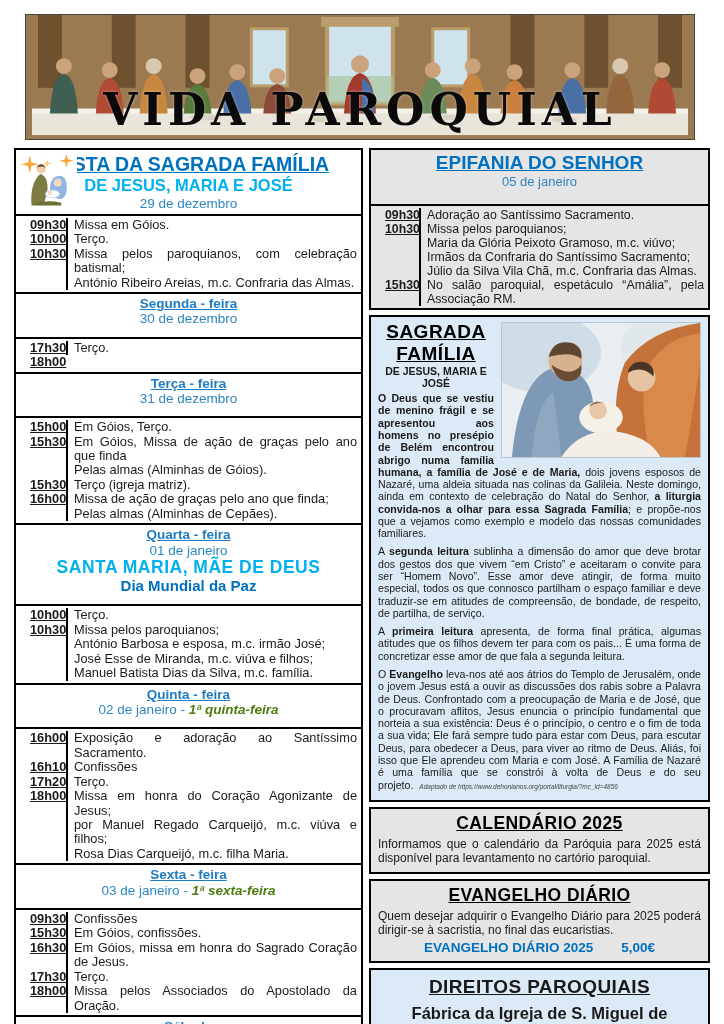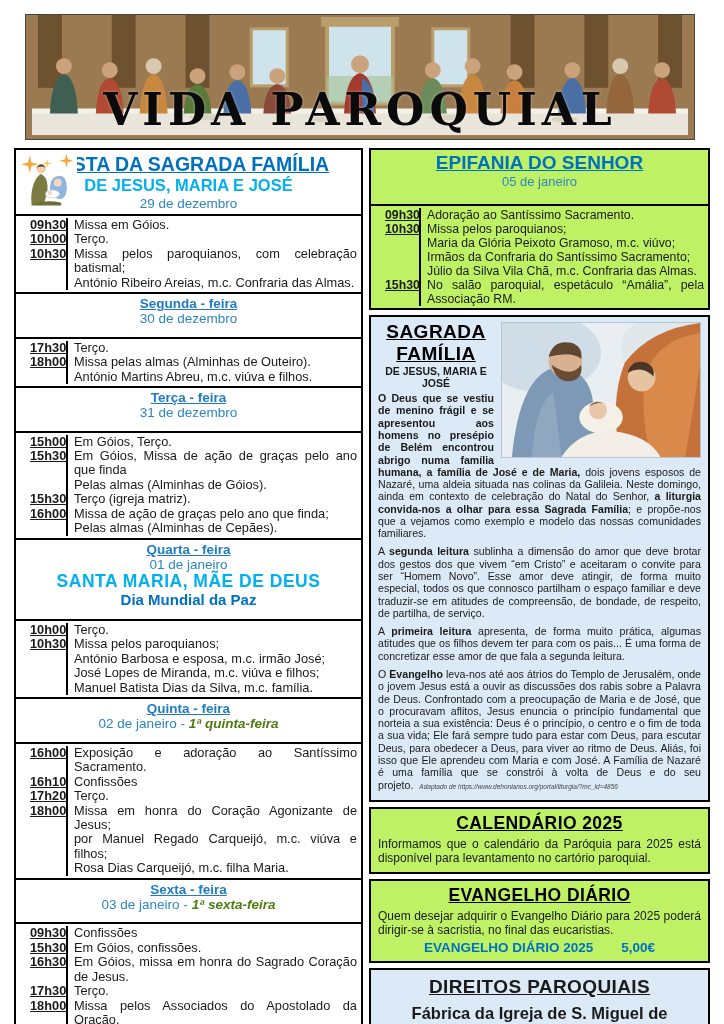--- a/index.html
+++ b/index.html
@@ -26,21 +26,21 @@
   .day-name{color:#1F7BC5;font-weight:bold;font-size:13.5px;text-decoration:underline;}
   .day-date{color:#2E86C1;font-size:13.5px;}
   .day-date .em{color:#4d7c0f;font-weight:bold;font-style:italic;}
   .day-feast{color:#00B0F0;font-weight:bold;font-size:17.5px;letter-spacing:.5px;}
   .day-feast2{color:#0070C0;font-weight:bold;font-size:15px;}
   .sched{border-top:2px solid #000;display:grid;grid-template-columns:50px 1fr;padding:2px 0;}
   .time{font-weight:bold;text-decoration:underline;padding-left:14px;}
   .desc{border-left:2px solid #000;padding:0 4px 0 6px;text-align:justify;}
   .dline{min-height:14px;}
   
-  .box{border:2px solid #000;box-sizing:border-box;margin-bottom:5px;background:#bef264;}
+  .box{border:2px solid #000;box-sizing:border-box;margin-bottom:5px;background:#e5e5e5;}
   .epi-title{color:#0070C0;font-weight:bold;font-size:19px;text-decoration:underline;text-align:center;padding-top:2px;}
   .epi-date{color:#2E86C1;font-size:13px;text-align:center;padding-bottom:15px;}
   .epi .sched{font-size:12.3px;line-height:1.14;grid-template-columns:48px 1fr;}
   .sagrada{background:#DCEAF7;padding:4px 7px 3px;}
   .sag-img{float:right;width:198px;height:134px;margin:1px 0 3px 7px;border:1px solid #b9c6d2;}
   .sag-title{font-weight:bold;font-size:19px;text-decoration:underline;text-align:center;color:#000;letter-spacing:.5px;}
   .sag-sub{font-weight:bold;font-size:10.5px;text-align:center;margin-bottom:3px;}
   .sag-p{font-size:10.6px;line-height:1.16;text-align:justify;margin:0 0 6px;}
   .sag-p b{font-weight:bold;}
   .sag-attr{font-size:6.5px;font-style:italic;color:#444;margin-left:6px;}
@@ -183,24 +183,20 @@
           <div class="day-hdr">
             <div class="day-name">Segunda - feira</div>
             <div class="day-date">30 de dezembro</div>
           </div>
           <div class="sched">
             <div class="time">17h30</div>
             <div class="desc">
               <div class="dline">Terço.</div>
             </div>
             <div class="time">18h00</div>
-            <div class="desc">
-              <div class="dline">Missa pelas almas (Alminhas de Outeiro).</div>
-              <div class="dline">António Martins Abreu, m.c. viúva e filhos.</div>
-            </div>
           </div>
           <div class="day-hdr">
             <div class="day-name">Terça - feira</div>
             <div class="day-date">31 de dezembro</div>
           </div>
           <div class="sched">
             <div class="time">15h00</div>
             <div class="desc">
               <div class="dline">Em Góios, Terço.</div>
             </div>
@@ -227,21 +223,21 @@
           </div>
           <div class="sched">
             <div class="time">10h00</div>
             <div class="desc">
               <div class="dline">Terço.</div>
             </div>
             <div class="time">10h30</div>
             <div class="desc">
               <div class="dline">Missa pelos paroquianos;</div>
               <div class="dline">António Barbosa e esposa, m.c. irmão José;</div>
-              <div class="dline">José Lopes de Miranda, m.c. viúva e filhos;</div>
+              <div class="dline">José Esse de Miranda, m.c. viúva e filhos;</div>
               <div class="dline">Manuel Batista Dias da Silva, m.c. família.</div>
             </div>
           </div>
           <div class="day-hdr">
             <div class="day-name">Quinta - feira</div>
             <div class="day-date">02 de janeiro - <span class="em">1ª quinta-feira</span></div>
           </div>
           <div class="sched">
             <div class="time">16h00</div>
             <div class="desc">
@@ -338,21 +334,21 @@
           <ellipse cx="100" cy="95" rx="22" ry="16" fill="#f5f0e8"></ellipse>
           <circle cx="97" cy="88" r="9" fill="#e8c7a8"></circle>
           <path d="M88 84 Q94 76 106 82 Q100 78 88 84 Z" fill="#8a6b4a"></path>
           <path d="M60 135 Q80 104 120 110 Q150 116 160 135 Z" fill="#f3efe8"></path>
         </svg>
         <div class="sag-title">SAGRADA FAMÍLIA</div>
         <div class="sag-sub">DE JESUS, MARIA E JOSÉ</div>
         <div id="sag-paras">
             <p class="sag-p"><b>O Deus que se vestiu de menino frágil e se apresentou aos homens no presépio de Belém encontrou abrigo numa família humana, a família de José e de Maria,</b><span> dois jovens esposos de Nazaré, uma aldeia situada nas colinas da Galileia. Neste domingo, ainda em contexto de celebração do Natal do Senhor, </span><b>a liturgia convida-nos a olhar para essa Sagrada Família</b><span>; e propõe-nos que a vejamos como exemplo e modelo das nossas comunidades familiares.</span></p>
             <p class="sag-p"><span>A </span><b>segunda leitura</b><span> sublinha a dimensão do amor que deve brotar dos gestos dos que vivem “em Cristo” e aceitaram o convite para ser “Homem Novo”. Esse amor deve atingir, de forma muito especial, todos os que connosco partilham o espaço familiar e deve traduzir-se em atitudes de compreensão, de bondade, de respeito, de partilha, de serviço.</span></p>
-            <p class="sag-p"><span>A </span><b>primeira leitura</b><span> apresenta, de forma muito prática, algumas atitudes que os filhos devem ter para com os pais... É uma forma de concretizar esse amor de que fala a segunda leitura.</span></p>
+            <p class="sag-p"><span>A </span><b>primeira leitura</b><span> apresenta, de forma final prática, algumas atitudes que os filhos devem ter para com os pais... É uma forma de concretizar esse amor de que fala a segunda leitura.</span></p>
             <p class="sag-p"><span>O </span><b>Evangelho</b><span> leva-nos até aos átrios do Templo de Jerusalém, onde o jovem Jesus está a ouvir as discussões dos rabis sobre a Palavra de Deus. Confrontado com a preocupação de Maria e de José, que o procuravam aflitos, Jesus enuncia o princípio fundamental que norteia a sua existência: Deus é o princípio, o centro e o fim de toda a sua vida; Ele fará sempre tudo para estar com Deus, para escutar Deus, para obedecer a Deus, para viver ao ritmo de Deus. Aliás, foi isso que Ele aprendeu com Maria e com José. A Família de Nazaré é uma família que se constrói à volta de Deus e do seu projeto.</span><span class="sag-attr">Adaptado de https://www.dehonianos.org/portal/liturgia/?mc_id=4856</span></p>
           </div>
       </div>
 
       <div class="box plainbox">
         <div class="box-title">CALENDÁRIO 2025</div>
         <div class="box-body">Informamos que o calendário da Paróquia para 2025 está disponível para levantamento no cartório paroquial.</div>
       </div>
 
       <div class="box plainbox">

